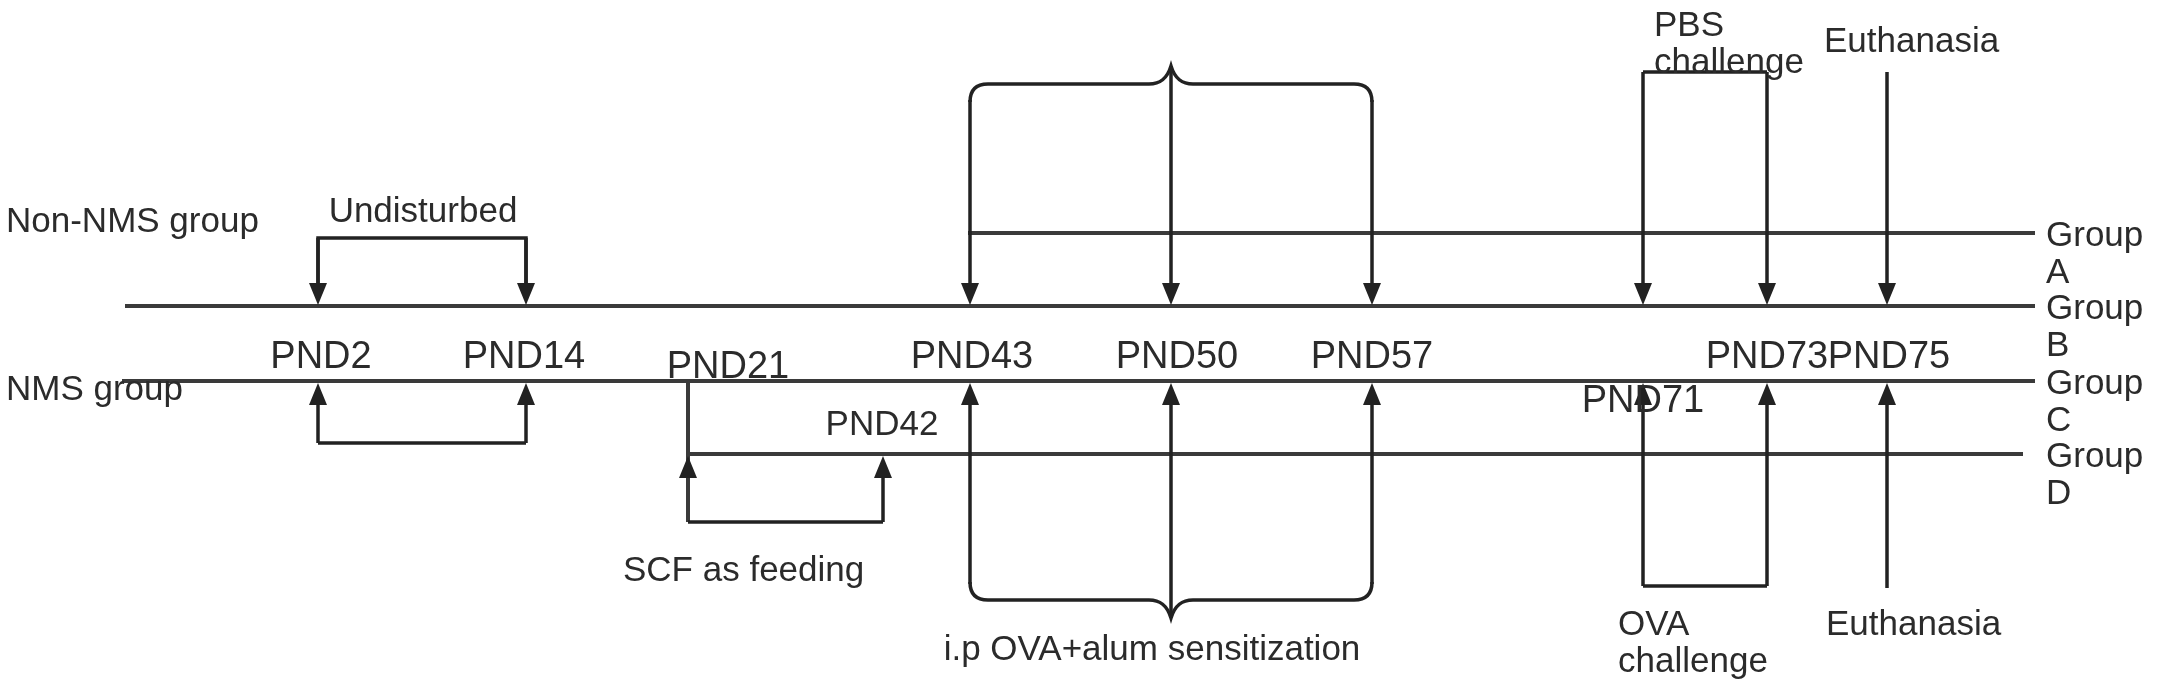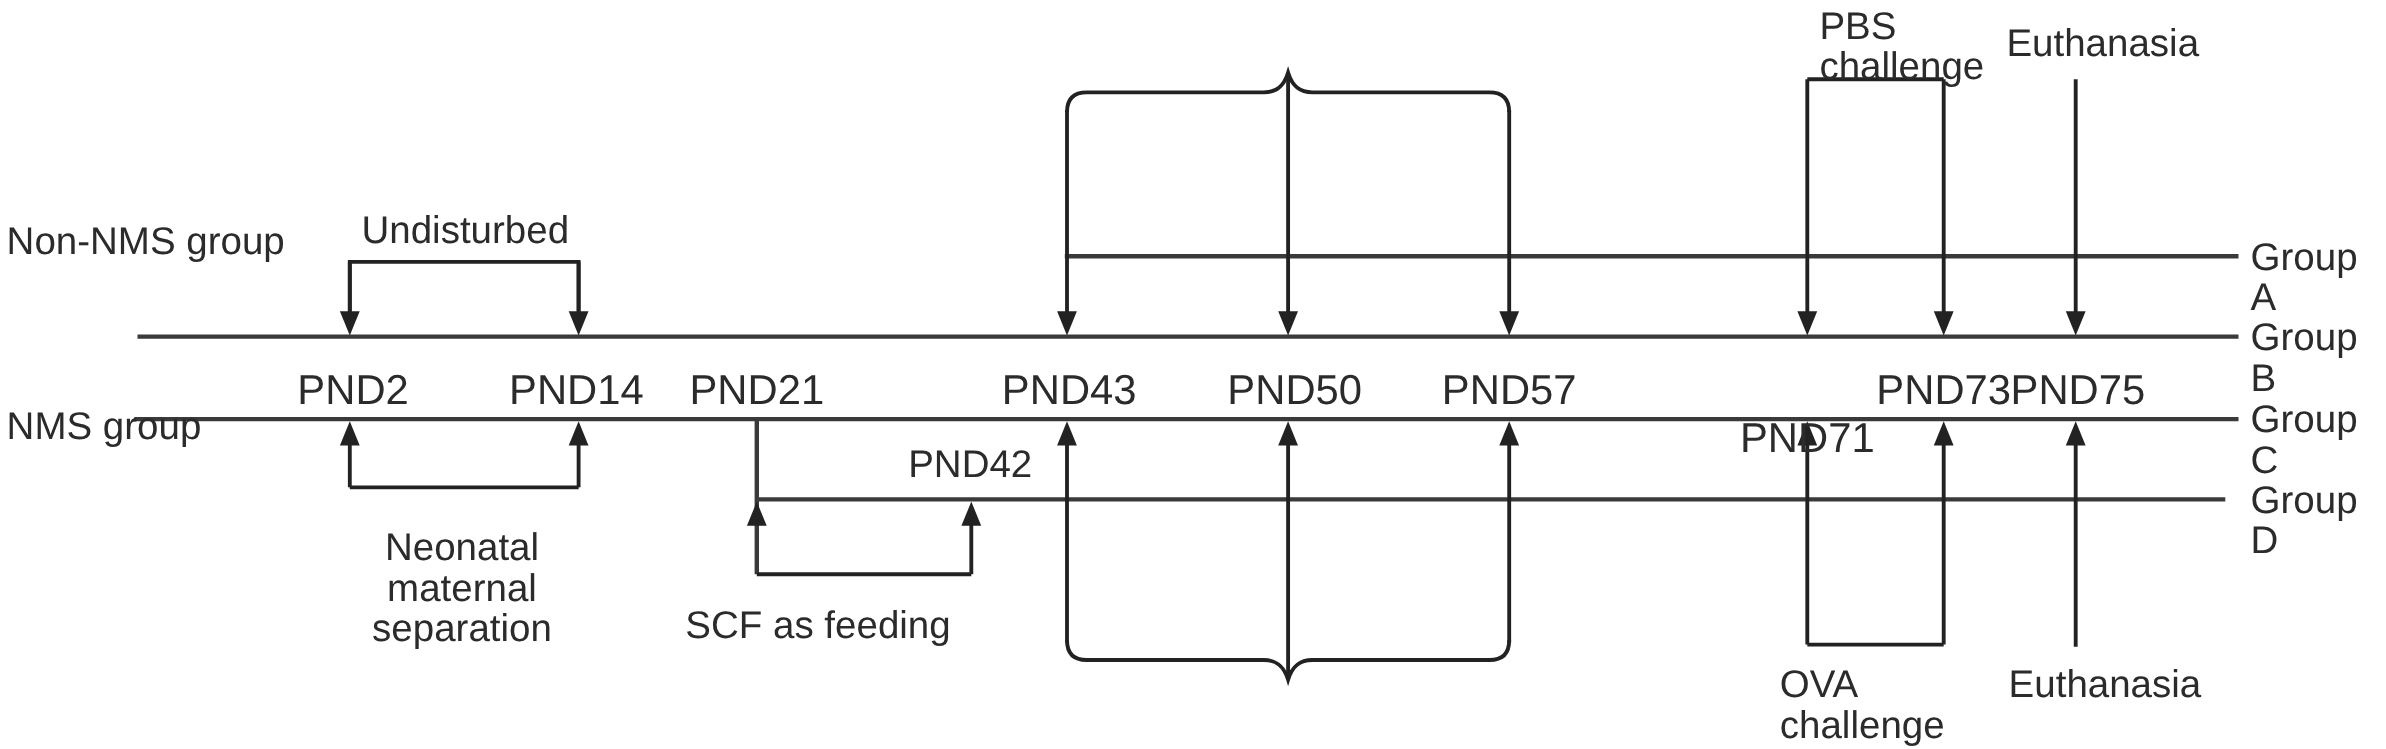--- a/index.html
+++ b/index.html
@@ -105,34 +105,32 @@
   <div class="lbl" style="left:6px;top:201px;">Non-NMS group</div>
   <div class="lbl" style="left:6px;top:369px;">NMS group</div>
 
   <div class="lbl center" style="left:423px;top:191px;">Undisturbed</div>
   <div class="lbl" style="left:1654px;top:5px;">PBS
 challenge</div>
   <div class="lbl" style="left:1824px;top:21px;">Euthanasia</div>
 
   <div class="tick" style="left:321px;">PND2</div>
   <div class="tick" style="left:524px;">PND14</div>
-  <div class="tick" style="left:688px;">PND21</div>
+  <div class="tick" style="left:728px;margin-top:10px;">PND21</div>
   <div class="tick" style="left:972px;">PND43</div>
   <div class="tick" style="left:1177px;">PND50</div>
   <div class="tick" style="left:1372px;">PND57</div>
   <div class="tick" style="left:1643px;margin-top:44px;">PND71</div>
   <div class="tick" style="left:1767px;">PND73</div>
   <div class="tick" style="left:1889px;">PND75</div>
 
   <div class="lbl center" style="left:882px;top:404px;">PND42</div>
 
-  <div class="lbl center" style="left:420px;top:479px;">Neonatal
-maternal
-separation</div>
   <div class="lbl" style="left:623px;top:550px;">SCF as feeding</div>
+  <div class="lbl center" style="left:1152px;top:629px;">i.p OVA+alum sensitization</div>
   <div class="lbl" style="left:1618px;top:604px;">OVA
 challenge</div>
   <div class="lbl" style="left:1826px;top:604px;">Euthanasia</div>
 
   <div class="lbl" style="left:2046px;top:215px;">Group A</div>
   <div class="lbl" style="left:2046px;top:288px;">Group B</div>
   <div class="lbl" style="left:2046px;top:363px;">Group C</div>
   <div class="lbl" style="left:2046px;top:436px;">Group D</div>
 
 </div>

